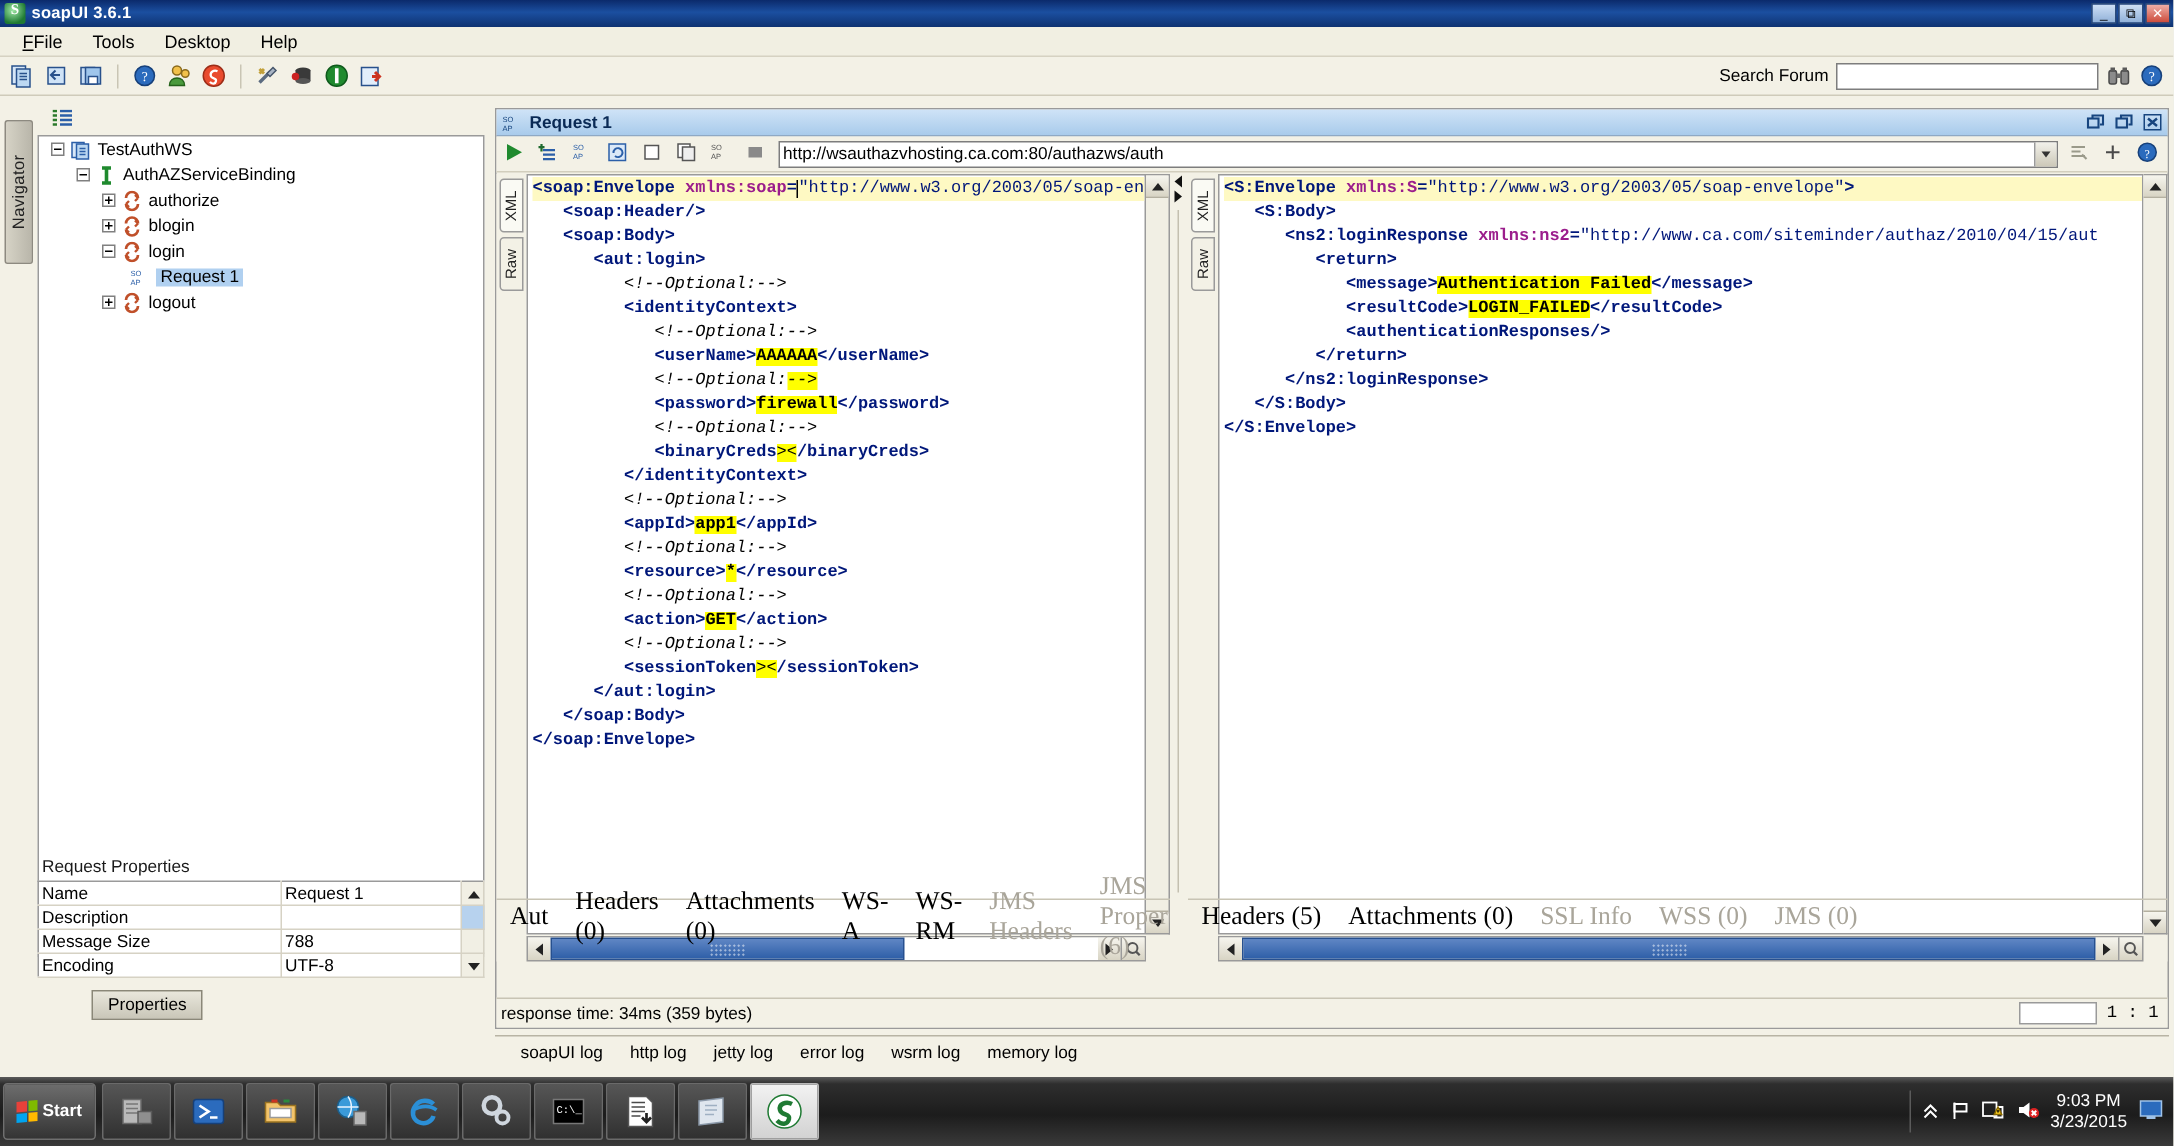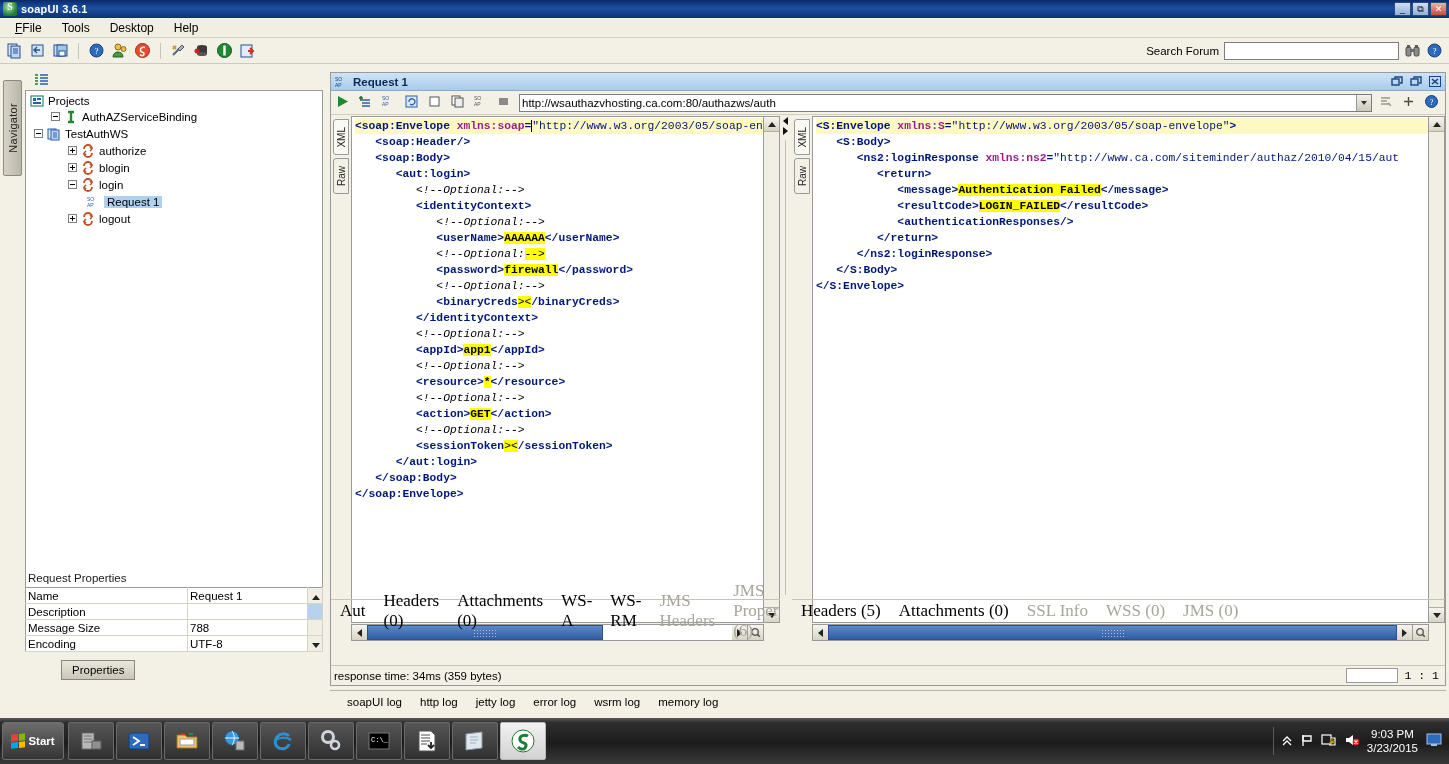--- a/index.html
+++ b/index.html
@@ -402,52 +402,41 @@
       <div class="navpanel-top">
         <span>
           <svg width="13" height="11" viewBox="0 0 13 11">
               <path d="M0 1h3M0 4h3M0 7h3M0 10h3" stroke="#2b7a2b" stroke-width="1.6"></path>
               <path d="M5 1h8M5 4h8M5 7h8M5 10h8" stroke="#2b5fa8" stroke-width="1.6"></path>
             </svg>
         </span>
       </div>
       <div class="treebox">
 
-        <div class="tnode" style="padding-left:4px;padding-top:2px;">
-          <span class="tico">
-            <svg width="14" height="14" viewBox="0 0 14 14">
-                <rect x="1" y="2" width="12" height="10" fill="#fff" stroke="#2a8a7a" stroke-width="1.2"></rect>
-                <rect x="3" y="4" width="3" height="3" fill="#2b5fa8"></rect>
-                <rect x="7" y="4" width="4" height="2" fill="#2b5fa8"></rect>
-                <rect x="3" y="8" width="8" height="2" fill="#2b5fa8"></rect>
-              </svg>
-          </span>
-          <span>Projects</span>
-        </div>
-
-        <div class="tnode" style="padding-left:25px;">
-          <span class="expander"></span>
-          <span class="tico">
-            <svg width="14" height="14" viewBox="0 0 14 14">
-                <path d="M4 2h6M4 12h6M7 2v10" stroke="#1f8a2e" stroke-width="2.4"></path>
-              </svg>
-          </span>
-          <span>AuthAZServiceBinding</span>
-        </div>
 
         <div class="tnode" style="padding-left:8px;">
           <span class="expander"></span>
           <span class="tico">
             <svg width="14" height="14" viewBox="0 0 14 14">
                 <rect x="1" y="2" width="8" height="10" fill="#d8e8f8" stroke="#2b5fa8"></rect>
                 <rect x="4" y="3" width="8" height="10" fill="#bcd8f2" stroke="#2b5fa8"></rect>
                 <path d="M6 6h4M6 8h4M6 10h4" stroke="#2b5fa8"></path>
               </svg>
           </span>
           <span>TestAuthWS</span>
+        </div>
+
+        <div class="tnode" style="padding-left:25px;">
+          <span class="expander"></span>
+          <span class="tico">
+            <svg width="14" height="14" viewBox="0 0 14 14">
+                <path d="M4 2h6M4 12h6M7 2v10" stroke="#1f8a2e" stroke-width="2.4"></path>
+              </svg>
+          </span>
+          <span>AuthAZServiceBinding</span>
         </div>
 
         <div class="tnode" style="padding-left:42px;">
           <span class="expander plus"></span>
           <span class="tico">
             <svg width="14" height="14" viewBox="0 0 14 14">
                 <path d="M3 5a4 4 0 0 1 8 0" stroke="#c0502a" stroke-width="1.8" fill="none"></path>
                 <path d="M11 9a4 4 0 0 1-8 0" stroke="#c0502a" stroke-width="1.8" fill="none"></path>
                 <path d="M11 5l-2-2M11 5l-2 2M3 9l2-2M3 9l2 2" stroke="#c0502a" stroke-width="1.6" fill="none"></path>
               </svg>

